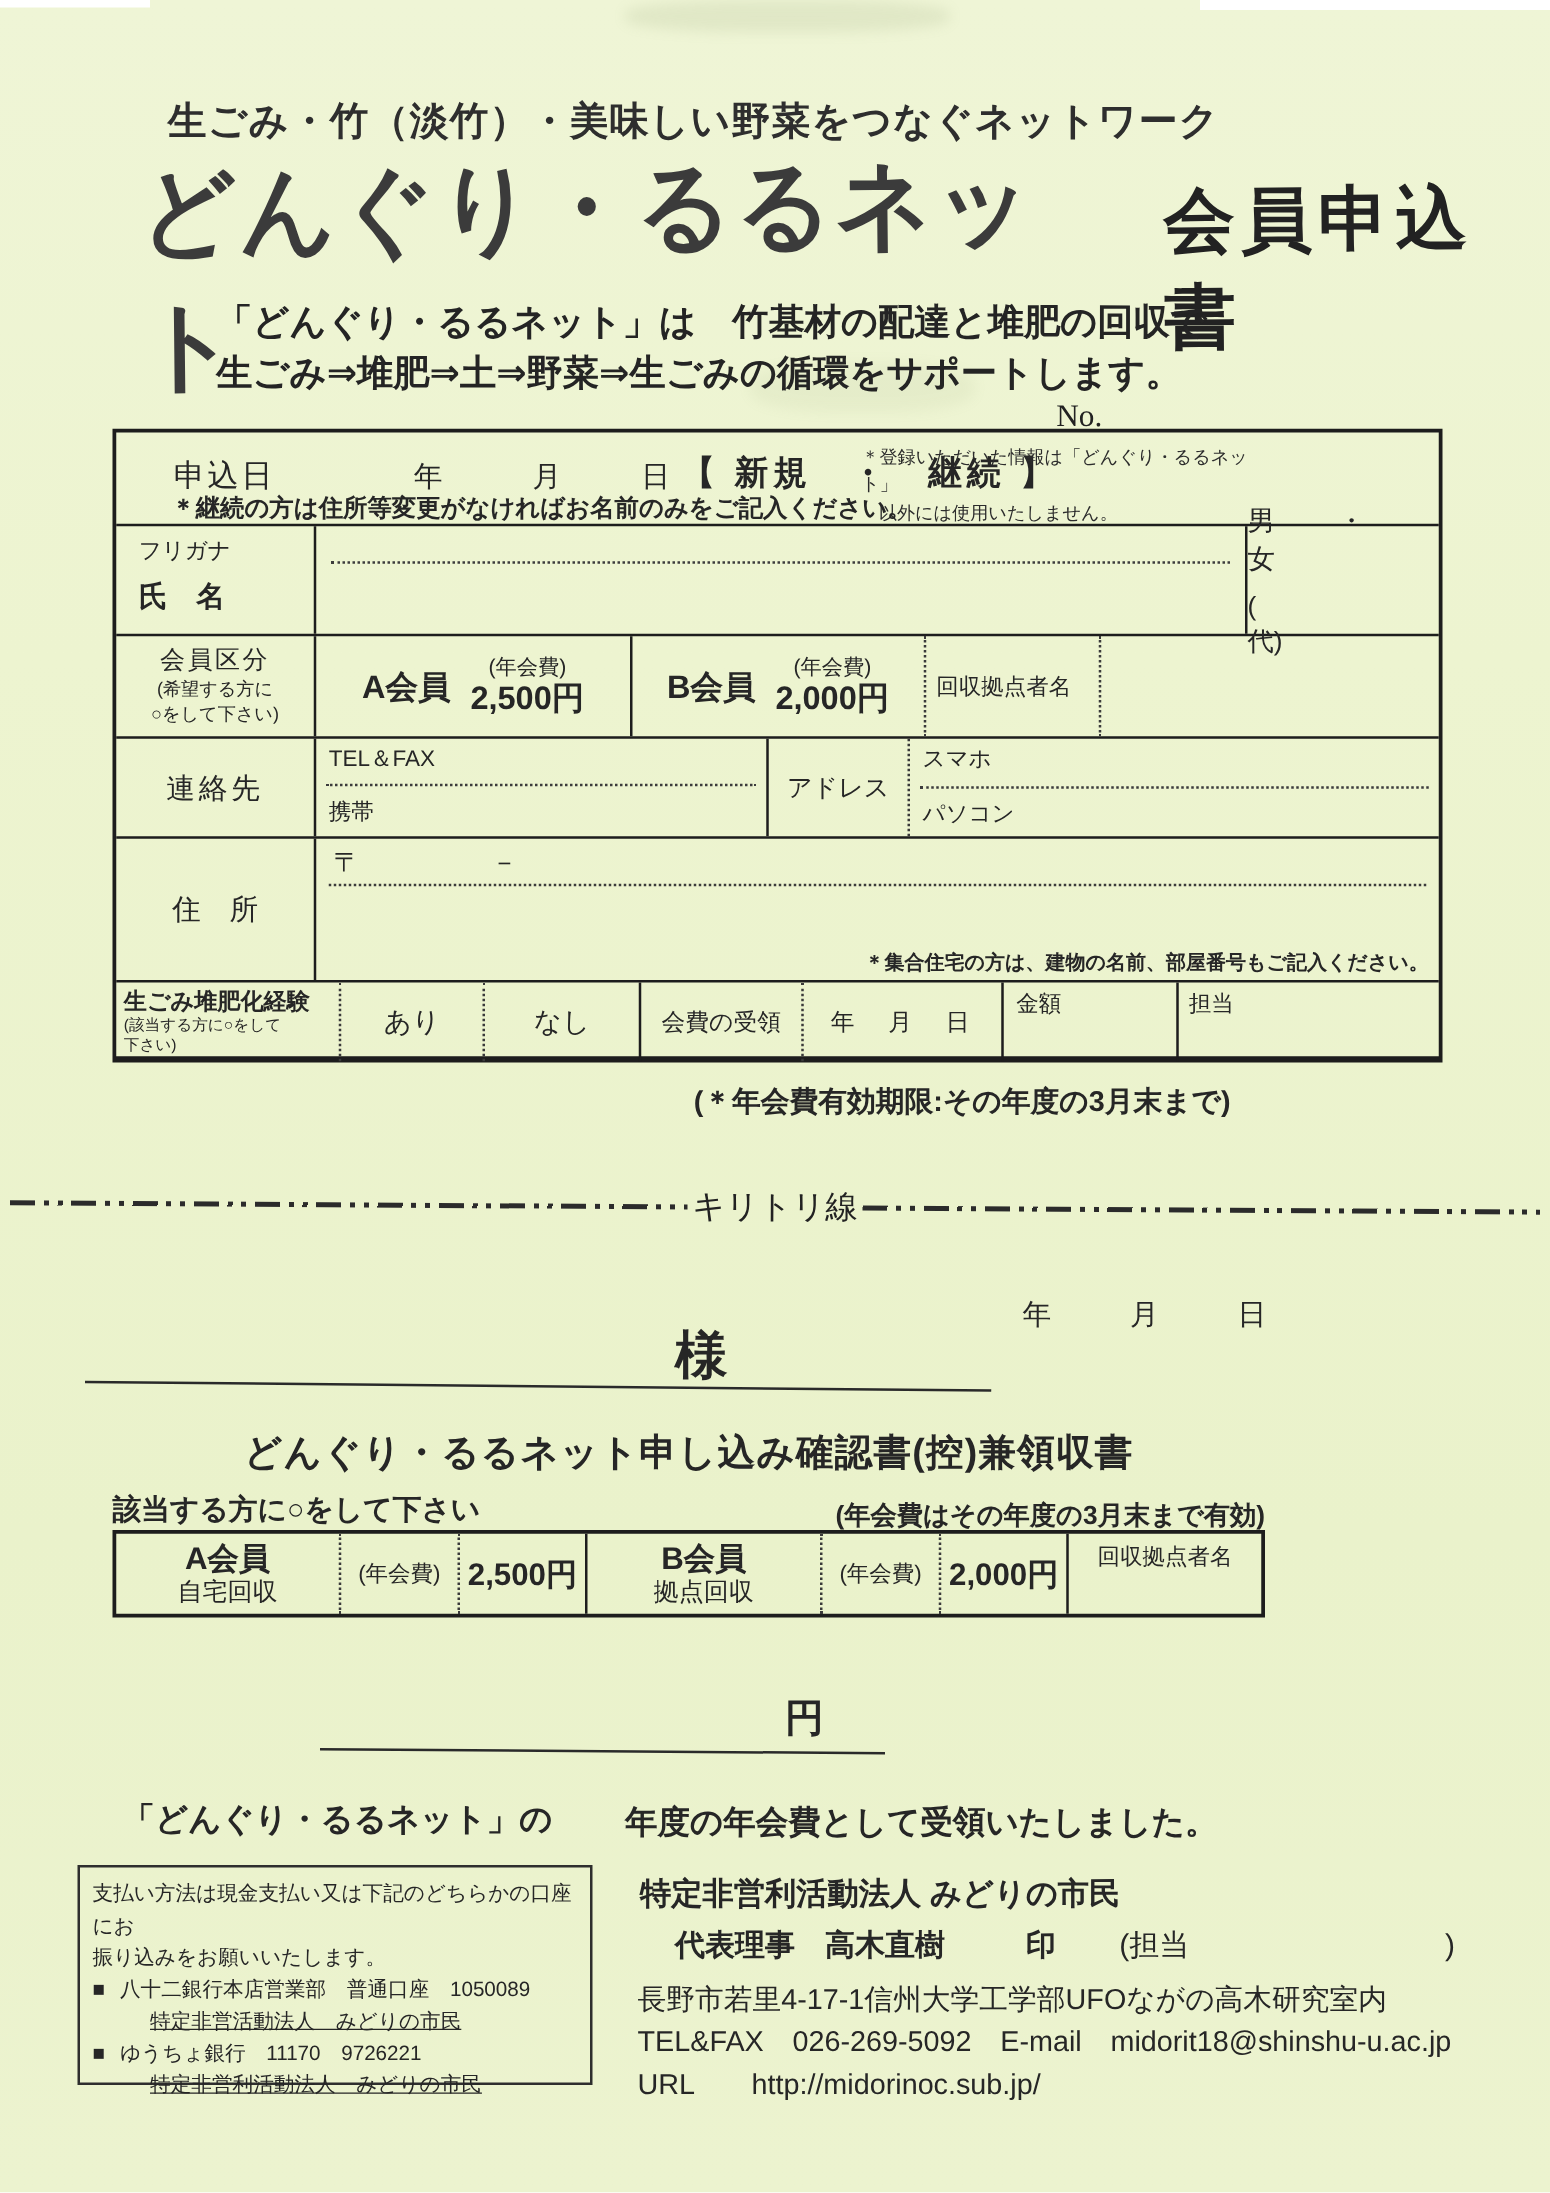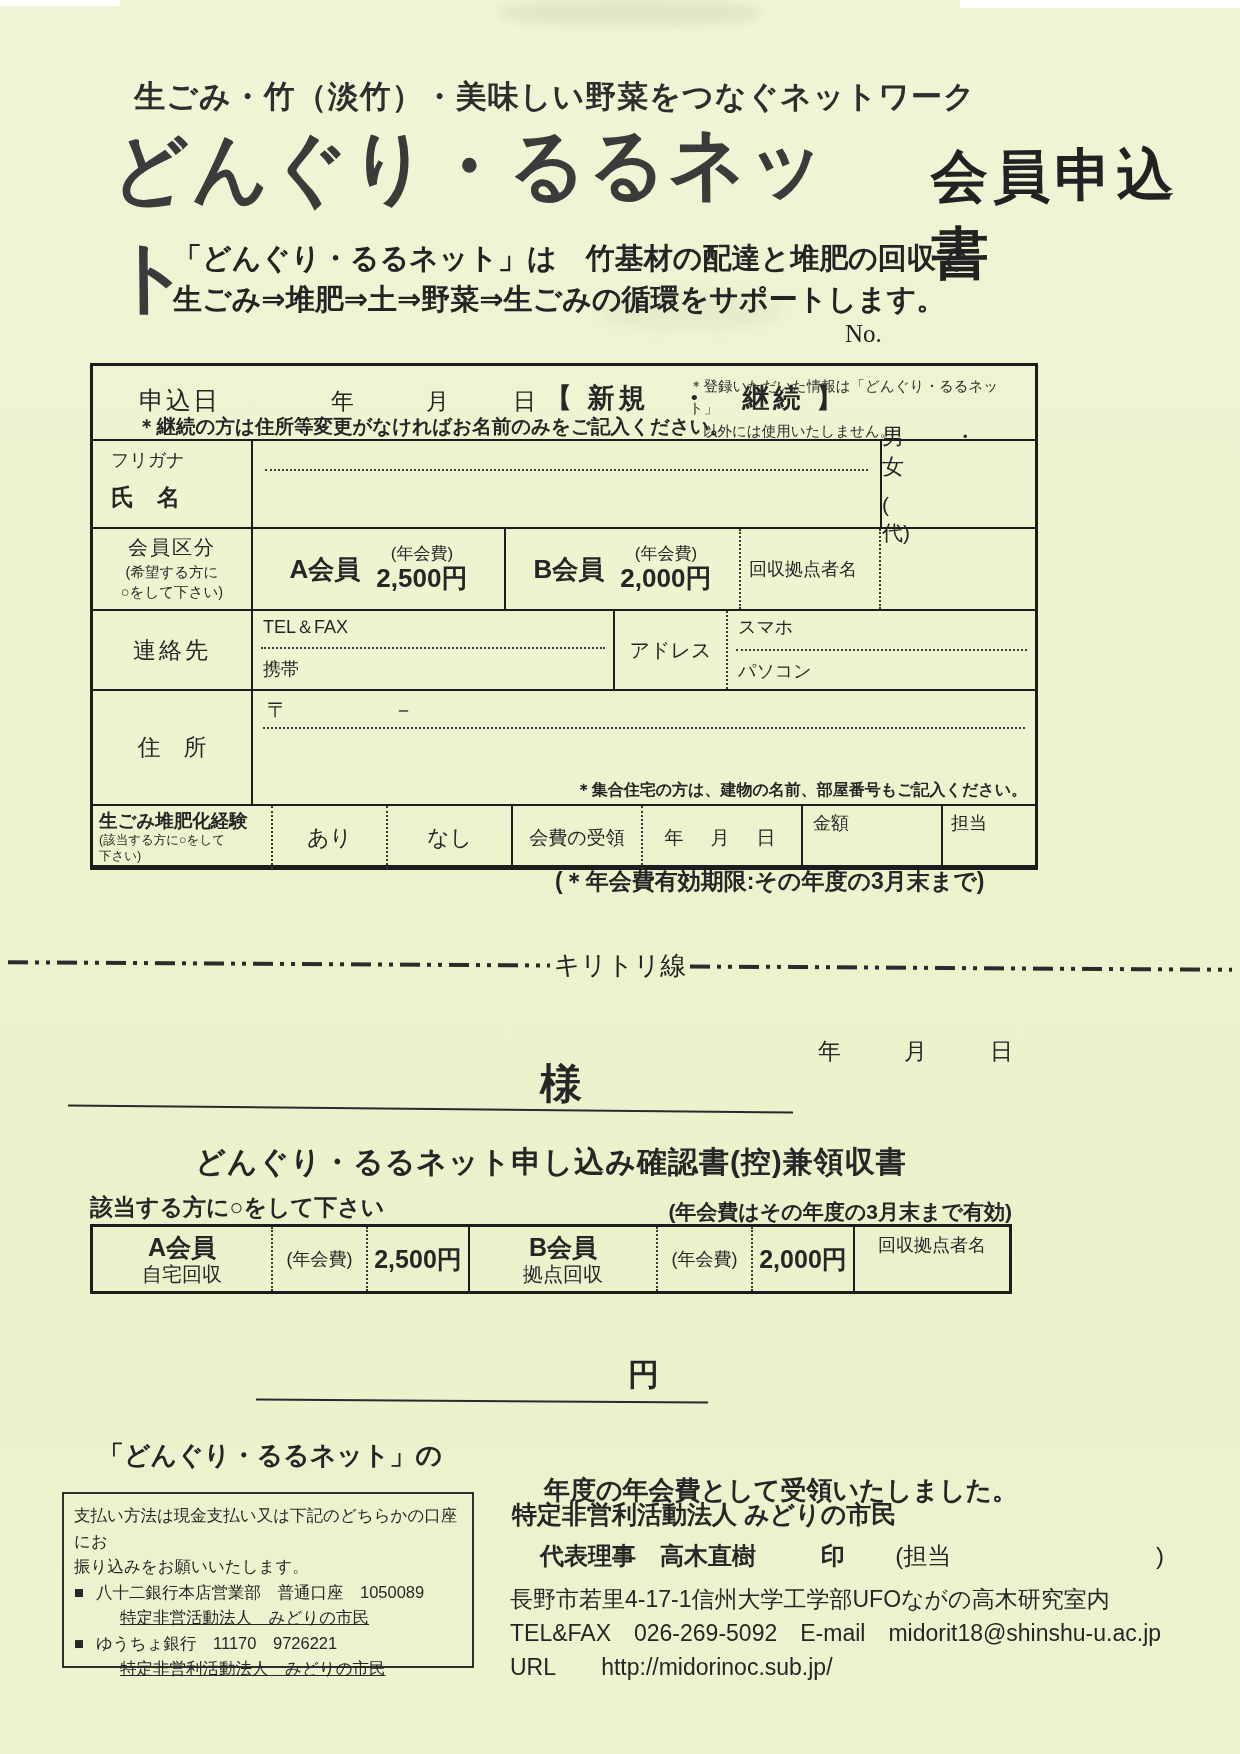--- a/index.html
+++ b/index.html
@@ -13,21 +13,21 @@
   .smudge{position:absolute;filter:blur(5px);opacity:.14;background:#8a9a6a;border-radius:40%;}
   .edge{position:absolute;background:#fff;}
   
   .tagline{left:0;top:76px;width:1110px;text-align:center;font-size:31px;font-weight:700;letter-spacing:1px;color:#2e2e2e;}
   .title-row{left:112px;top:116px;display:flex;align-items:center;gap:26px;transform:rotate(-0.6deg);}
   .title-script{font-size:76px;font-weight:900;letter-spacing:2px;color:#3b3b3b;transform:scaleY(1.04);}
   .title-main{font-size:57px;font-weight:800;letter-spacing:5px;color:#222;}
   .intro{left:128px;top:238px;font-size:29px;font-weight:700;line-height:1.42;color:#242424;margin-left:45px;}
   .no-label{left:845px;top:320px;font-size:25px;font-family:"Liberation Serif",serif;color:#222;}
   
-  .mtable{left:90px;top:363px;width:948px;height:507px;border:3px solid #1d1d1d;border-bottom-width:5px;box-sizing:border-box;}
+  .mtable{left:90px;top:343px;width:1064px;height:507px;border:3px solid #1d1d1d;border-bottom-width:5px;box-sizing:border-box;}
   .mrow{position:relative;display:flex;box-sizing:border-box;border-bottom:2px solid #1d1d1d;}
   .mrow:last-child{border-bottom:none;}
   .cell{box-sizing:border-box;}
   .br-s{border-right:2px solid #1d1d1d;}
   .br-d{border-right:2px dotted #3a3a3a;}
   .bl-s{border-left:2px solid #1d1d1d;}
   .dotline{border-bottom:2.5px dotted #3c3c3c;}
   
   .row1{height:75px;}
   .r1-apply{left:46px;top:18px;font-size:25px;letter-spacing:2px;}
@@ -108,21 +108,21 @@
   .rt-a{width:180px;flex:none;display:flex;flex-direction:column;align-items:center;justify-content:center;line-height:1.2;}
   .rt-name{font-size:25px;font-weight:600;}
   .rt-type{font-size:20px;}
   .rt-note{width:95px;flex:none;font-size:18px;}
   .rt-amt{width:102px;flex:none;font-size:25px;font-weight:600;}
   .rt-b{width:188px;flex:none;display:flex;flex-direction:column;align-items:center;justify-content:center;line-height:1.2;}
   .rt-cp{flex:1;text-align:center;padding-top:6px;font-size:18px;}
   .yen{left:628px;top:1354px;font-size:31px;font-weight:600;}
   .yen-line{left:256px;top:1400px;width:452px;border-top:2.5px solid #2a2a2a;transform:rotate(0.4deg);}
   .rcv1{left:98px;top:1438px;font-size:26px;font-weight:600;}
-  .rcv2{left:500px;top:1473px;font-size:26px;font-weight:600;margin-left:44px;}
+  .rcv2{left:500px;top:1440px;font-size:26px;font-weight:600;}
   .paybox{left:62px;top:1492px;width:412px;height:176px;border:2.5px solid #2e2e2e;box-sizing:border-box;padding:9px 10px;font-size:16.5px;line-height:1.55;}
   .paybox .pb-row{display:flex;gap:12px;}
   .paybox .pb-holder{padding-left:46px;text-decoration:underline;}
   .org{left:512px;top:1498px;font-size:25px;font-weight:600;}
   .rep-row{left:540px;top:1540px;font-size:24px;font-weight:600;}
   .rep-row .seal{margin-left:58px;}
   .rep-row .tanto{margin-left:44px;font-weight:400;}
   .rep-row .tclose{margin-left:198px;font-weight:400;}
   .office{left:510px;top:1584px;font-size:23px;}
   .telline{left:510px;top:1618px;font-size:23px;}

